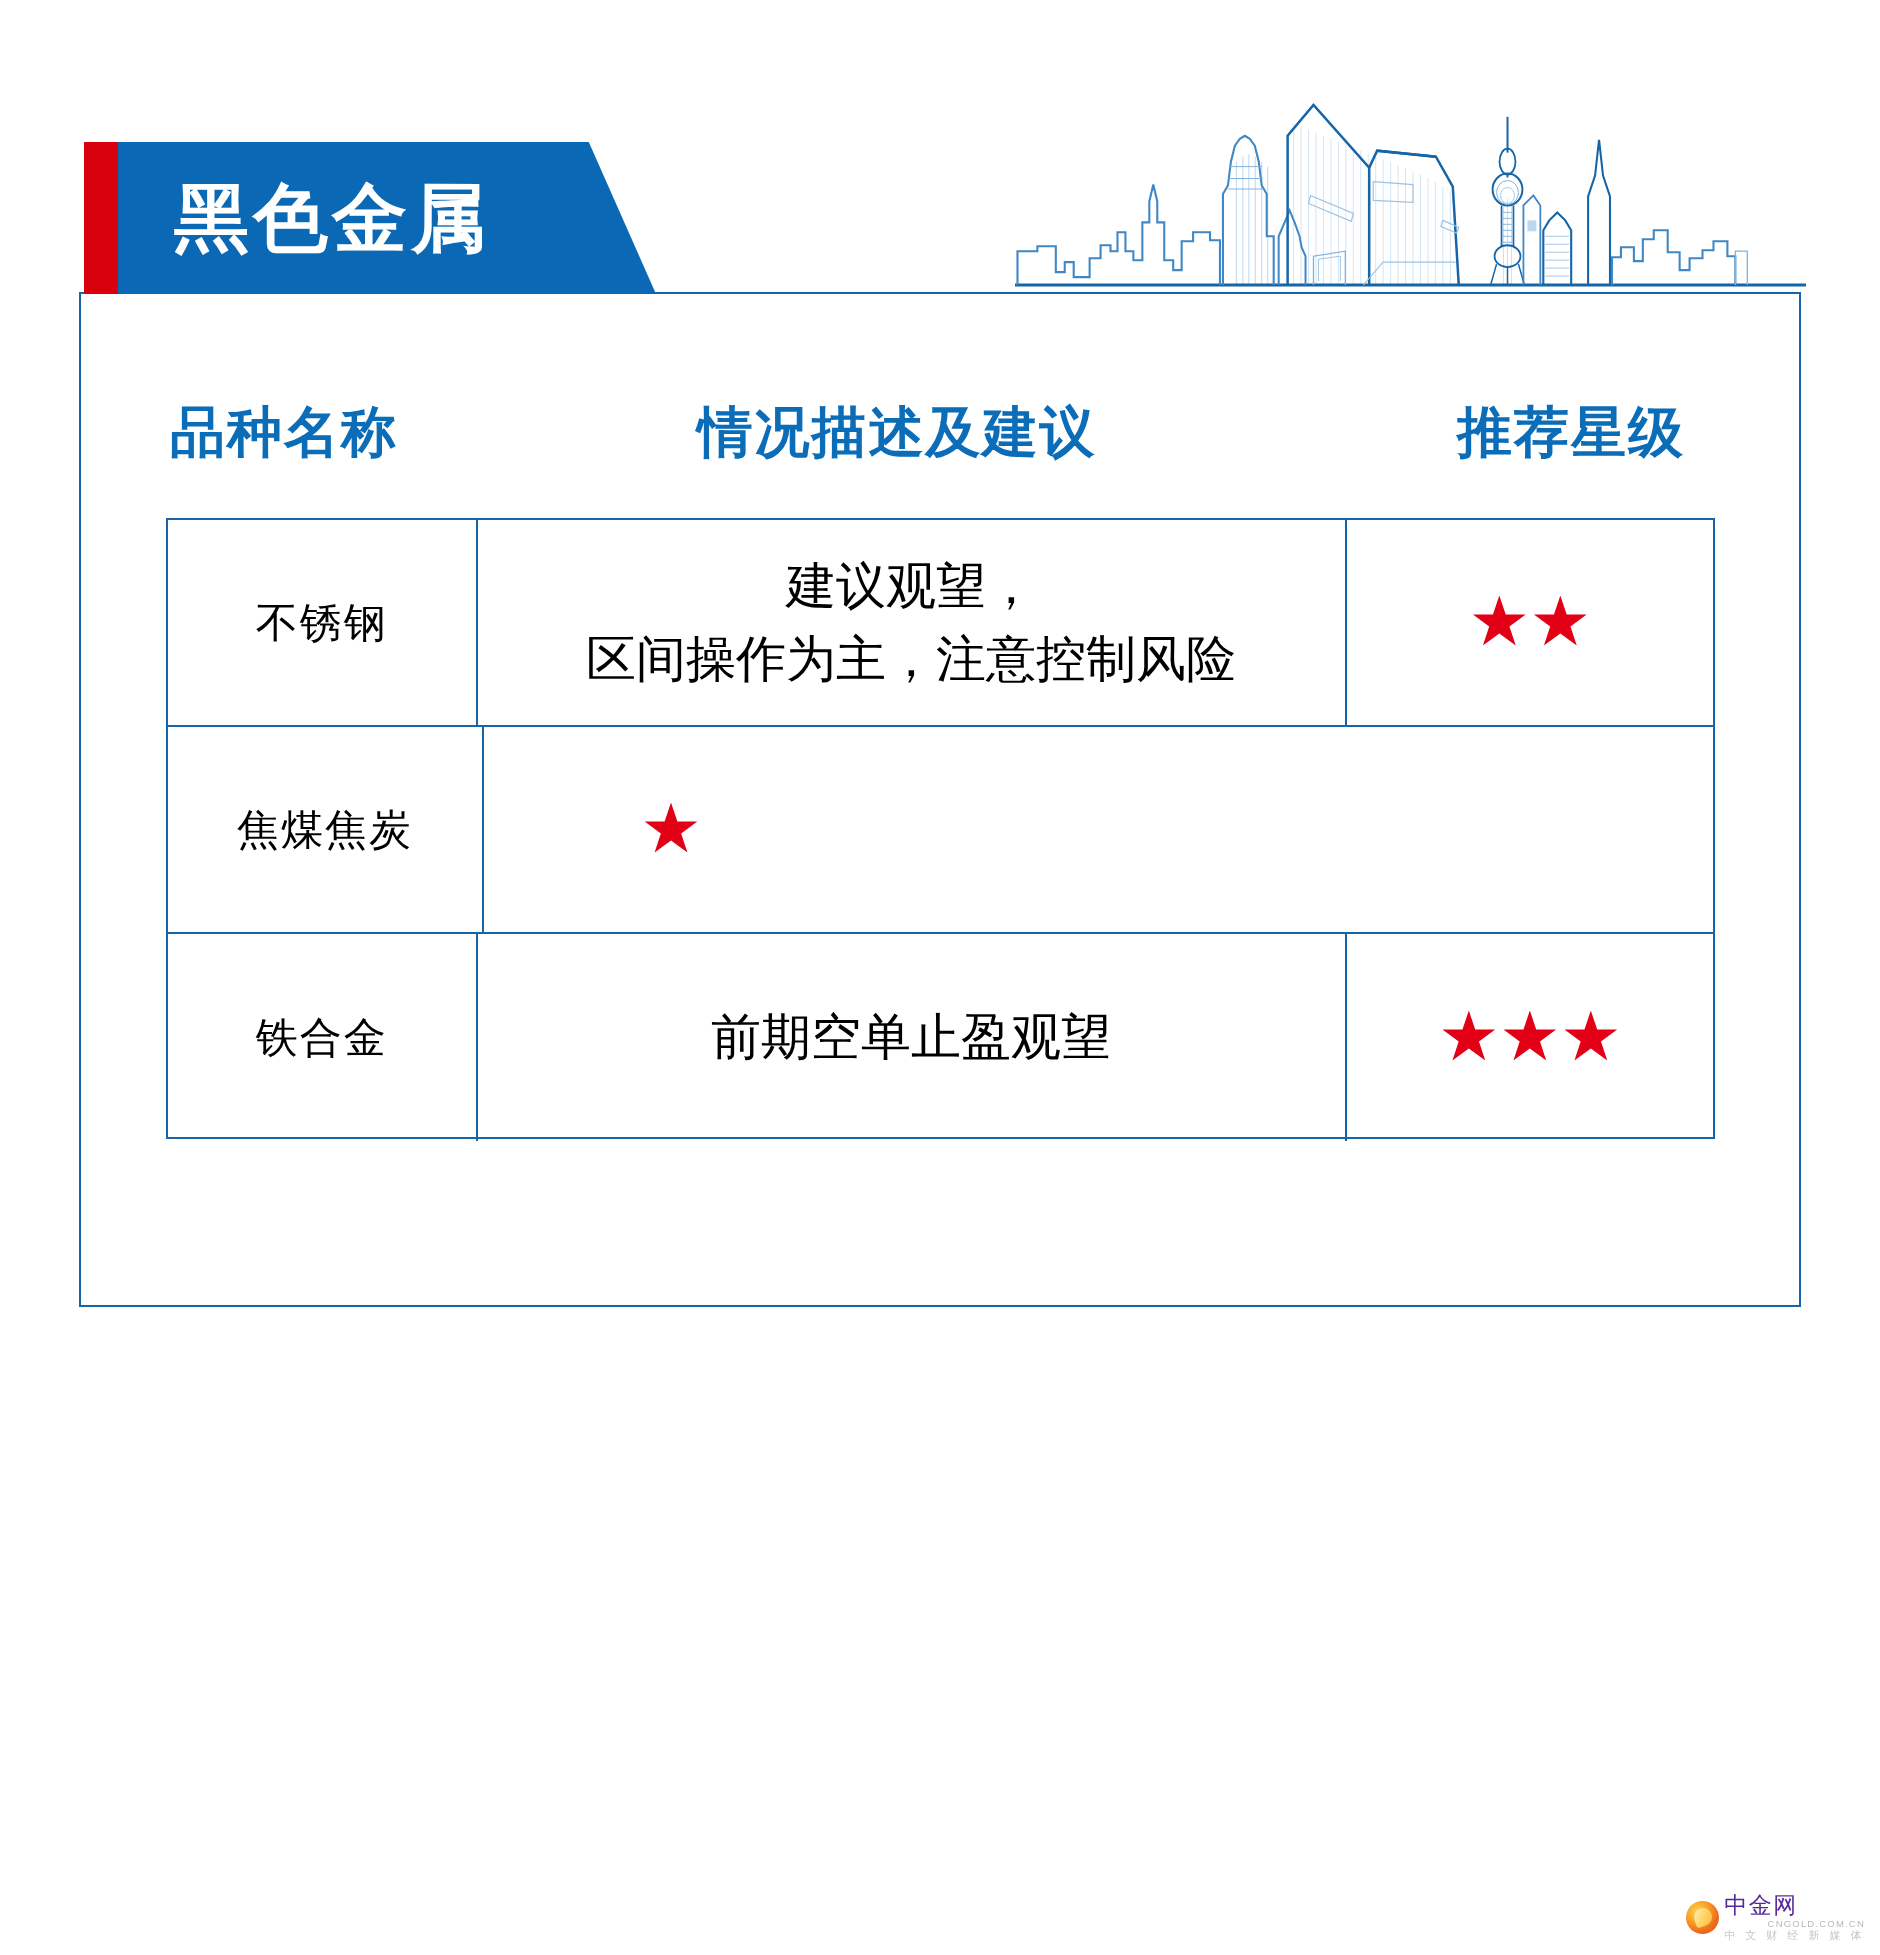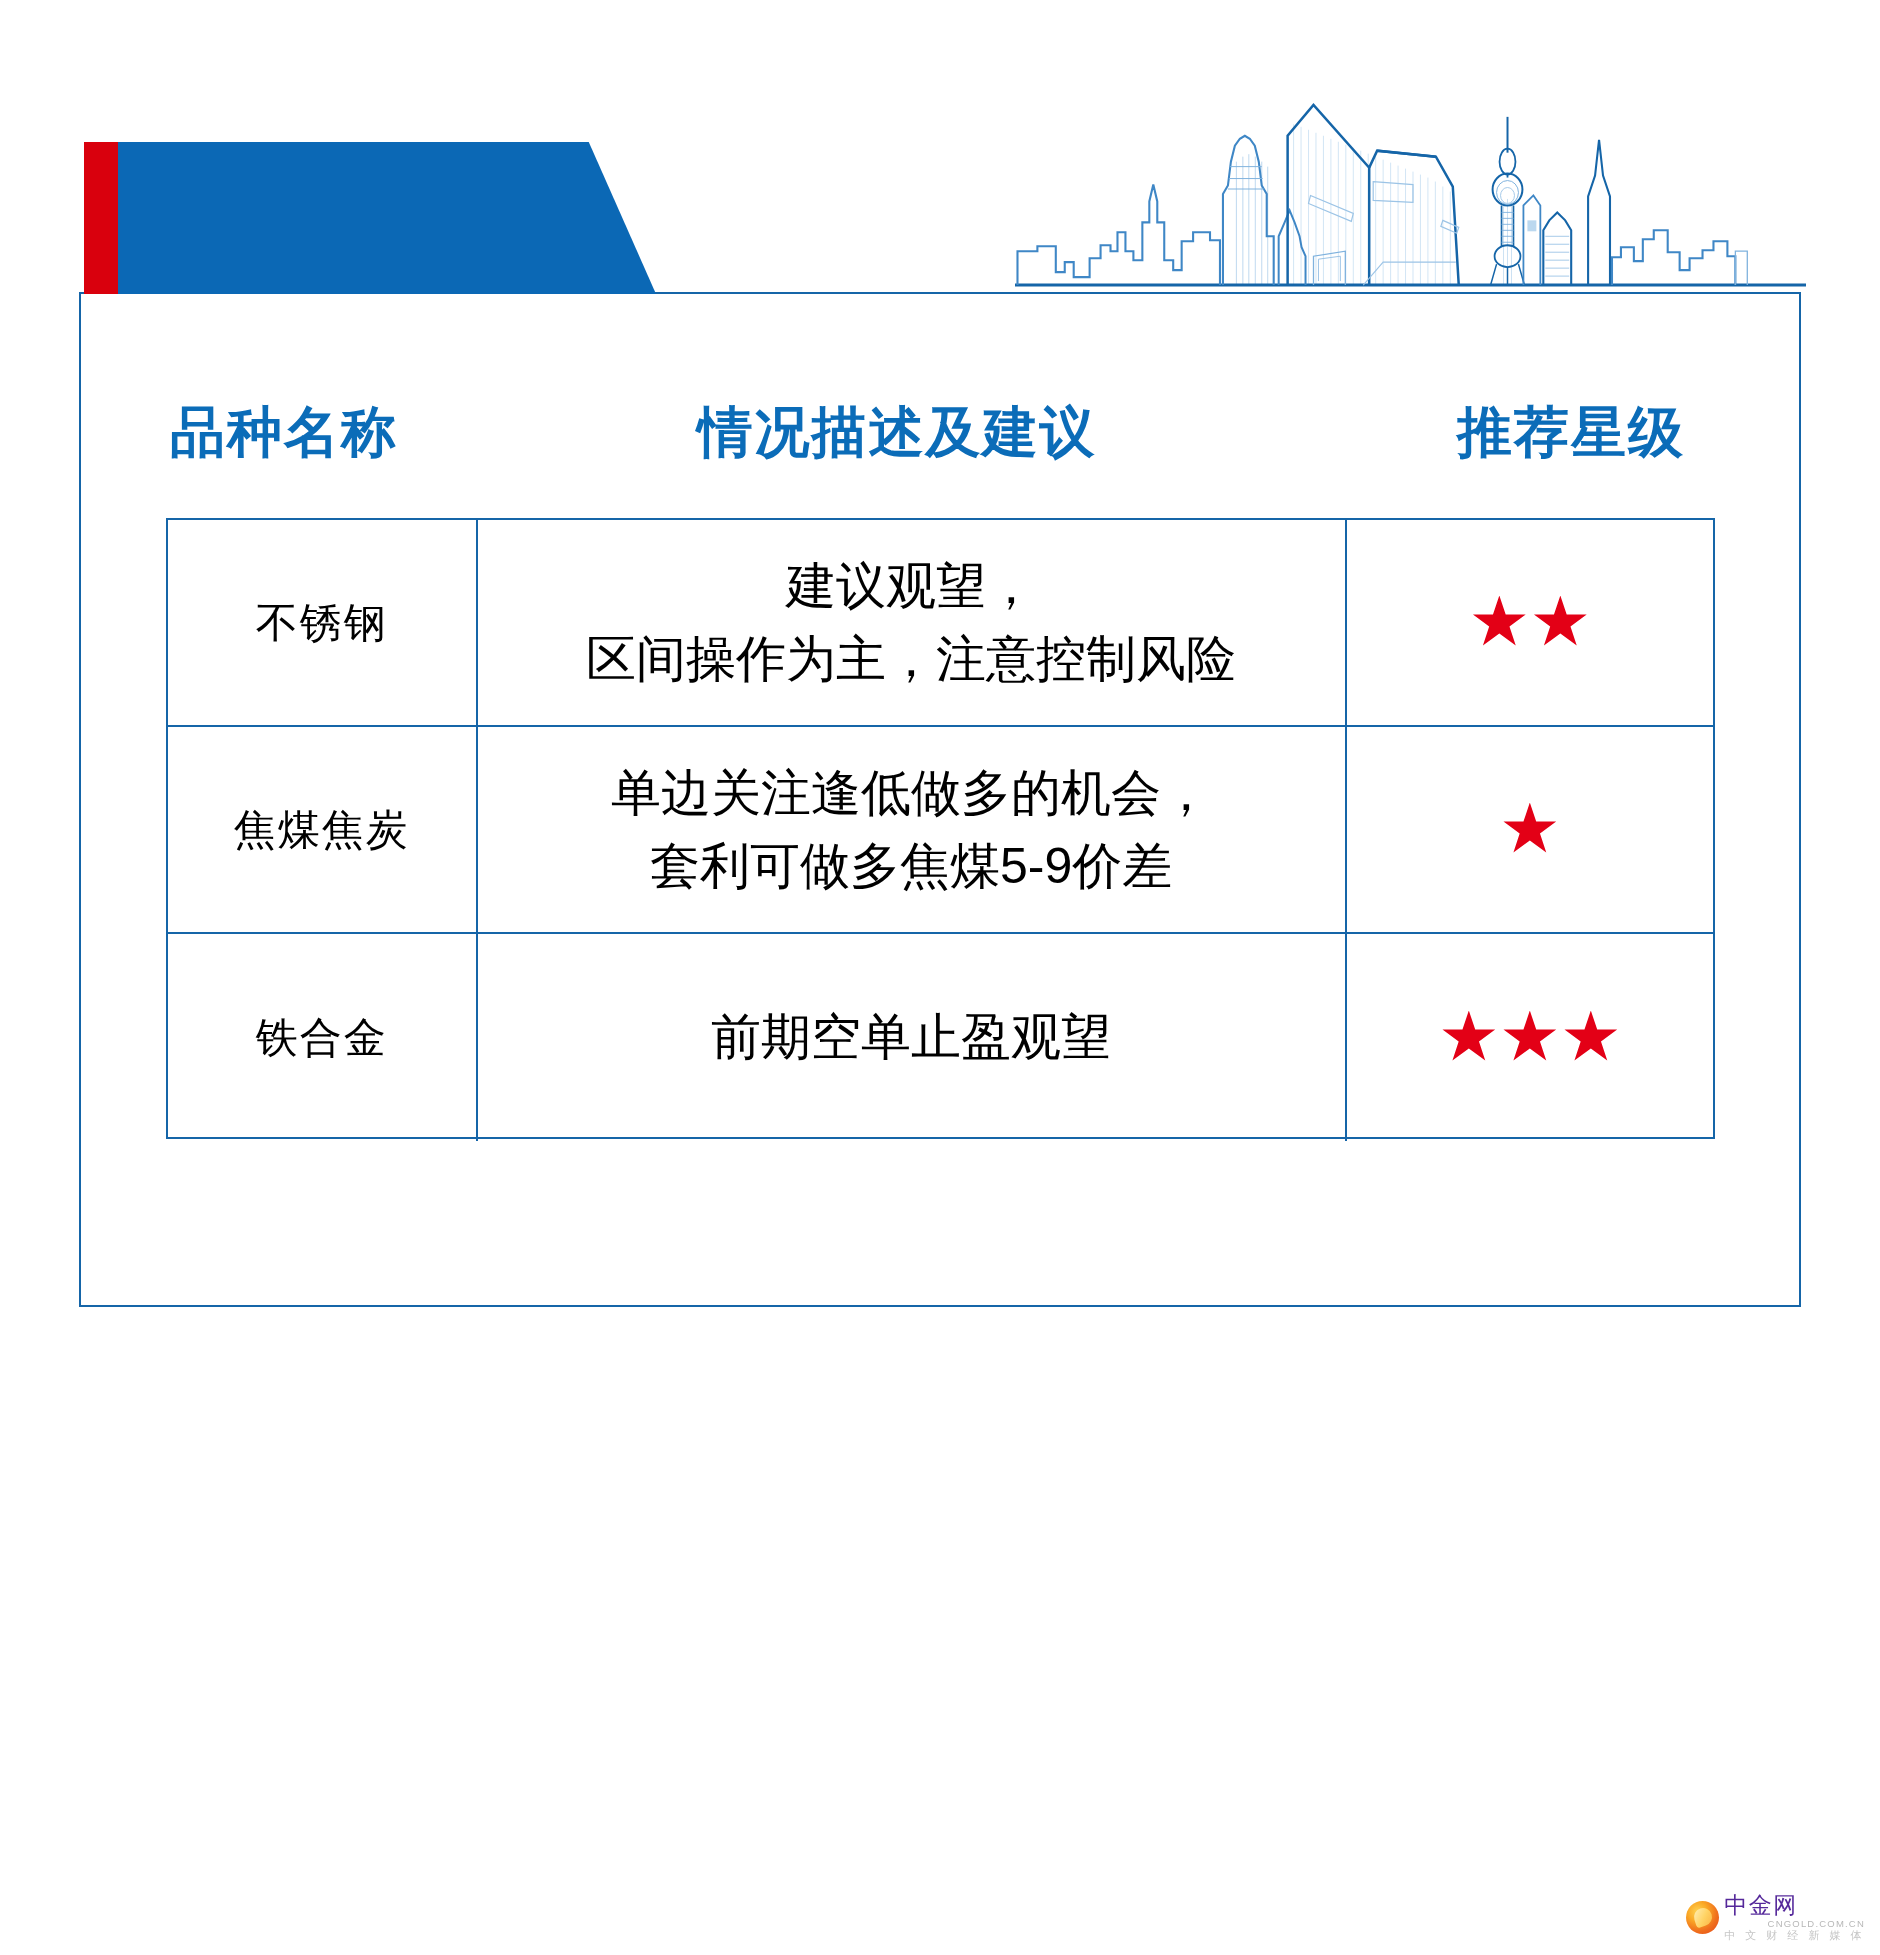--- a/index.html
+++ b/index.html
@@ -331,20 +331,21 @@
              L1262 350 L1262 306 L1284 306 L1284 288 L1312 288 L1312 332
              L1336 332 L1336 368 L1356 368 L1356 344 L1382 344 L1382 328
              L1404 328 L1404 310 L1432 310 L1432 340 L1448 340 L1448 398" fill="none" stroke="#3F87C6" stroke-width="4.2"></path>
     <path d="M1448 398 L1448 330 L1472 330 L1472 398" fill="none" stroke="#7FB2DE" stroke-width="2.6"></path>
   </svg>
 
   <div id="banner">
     <div id="banner-red"></div>
     <div id="banner-blue"></div>
   </div>
+  <div id="banner-title">黑色金属</div>
 
   <div id="card"></div>
 
   <div id="col-headers">
     <div class="col-head ch-name">品种名称</div>
     <div class="col-head ch-desc">情况描述及建议</div>
     <div class="col-head ch-stars">推荐星级</div>
   </div>
 
   <div id="table">
@@ -358,26 +359,20 @@
         </div>
       </div>
       <div class="cell c-stars">
           <span class="star"></span>
           <span class="star"></span>
         </div>
     </div>
 
     <div class="trow">
       <div class="cell c-name">焦煤焦炭</div>
-      <div class="cell c-desc">
-        <div>
-          <span class="line">单边关注逢低做多的机会，</span>
-          <span class="line">套利可做多焦煤5-9价差</span>
-        </div>
-      </div>
       <div class="cell c-stars">
           <span class="star"></span>
         </div>
     </div>
 
     <div class="trow">
       <div class="cell c-name">铁合金</div>
       <div class="cell c-desc">
         <div>
           <span class="line">前期空单止盈观望</span>

